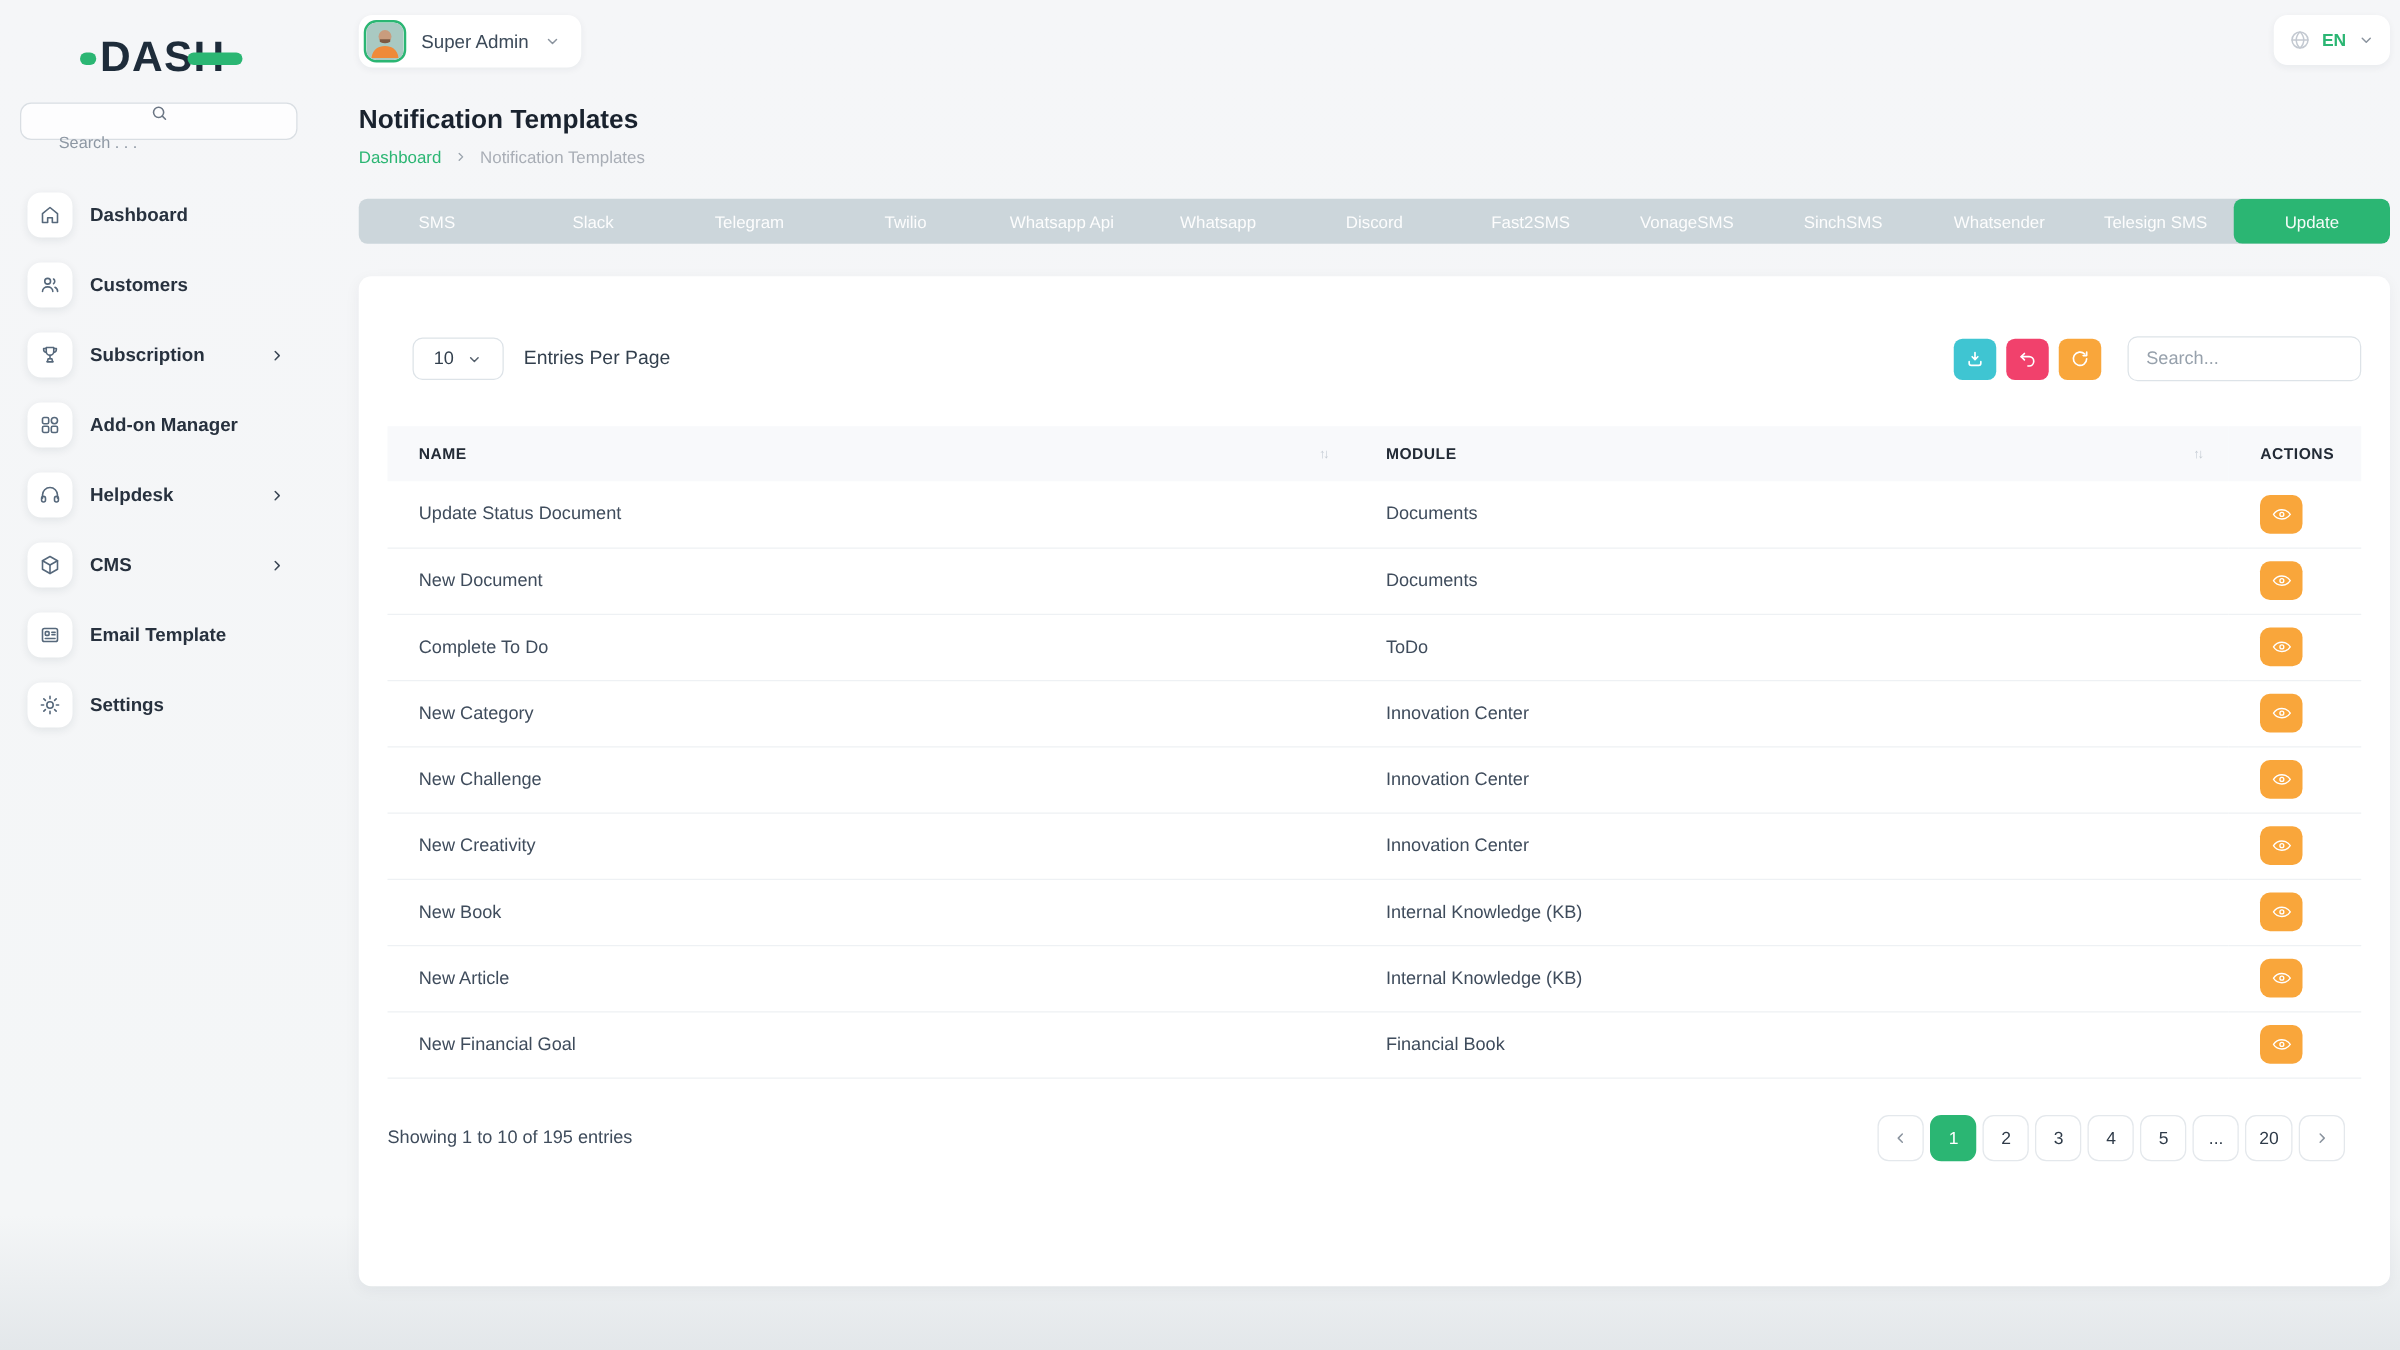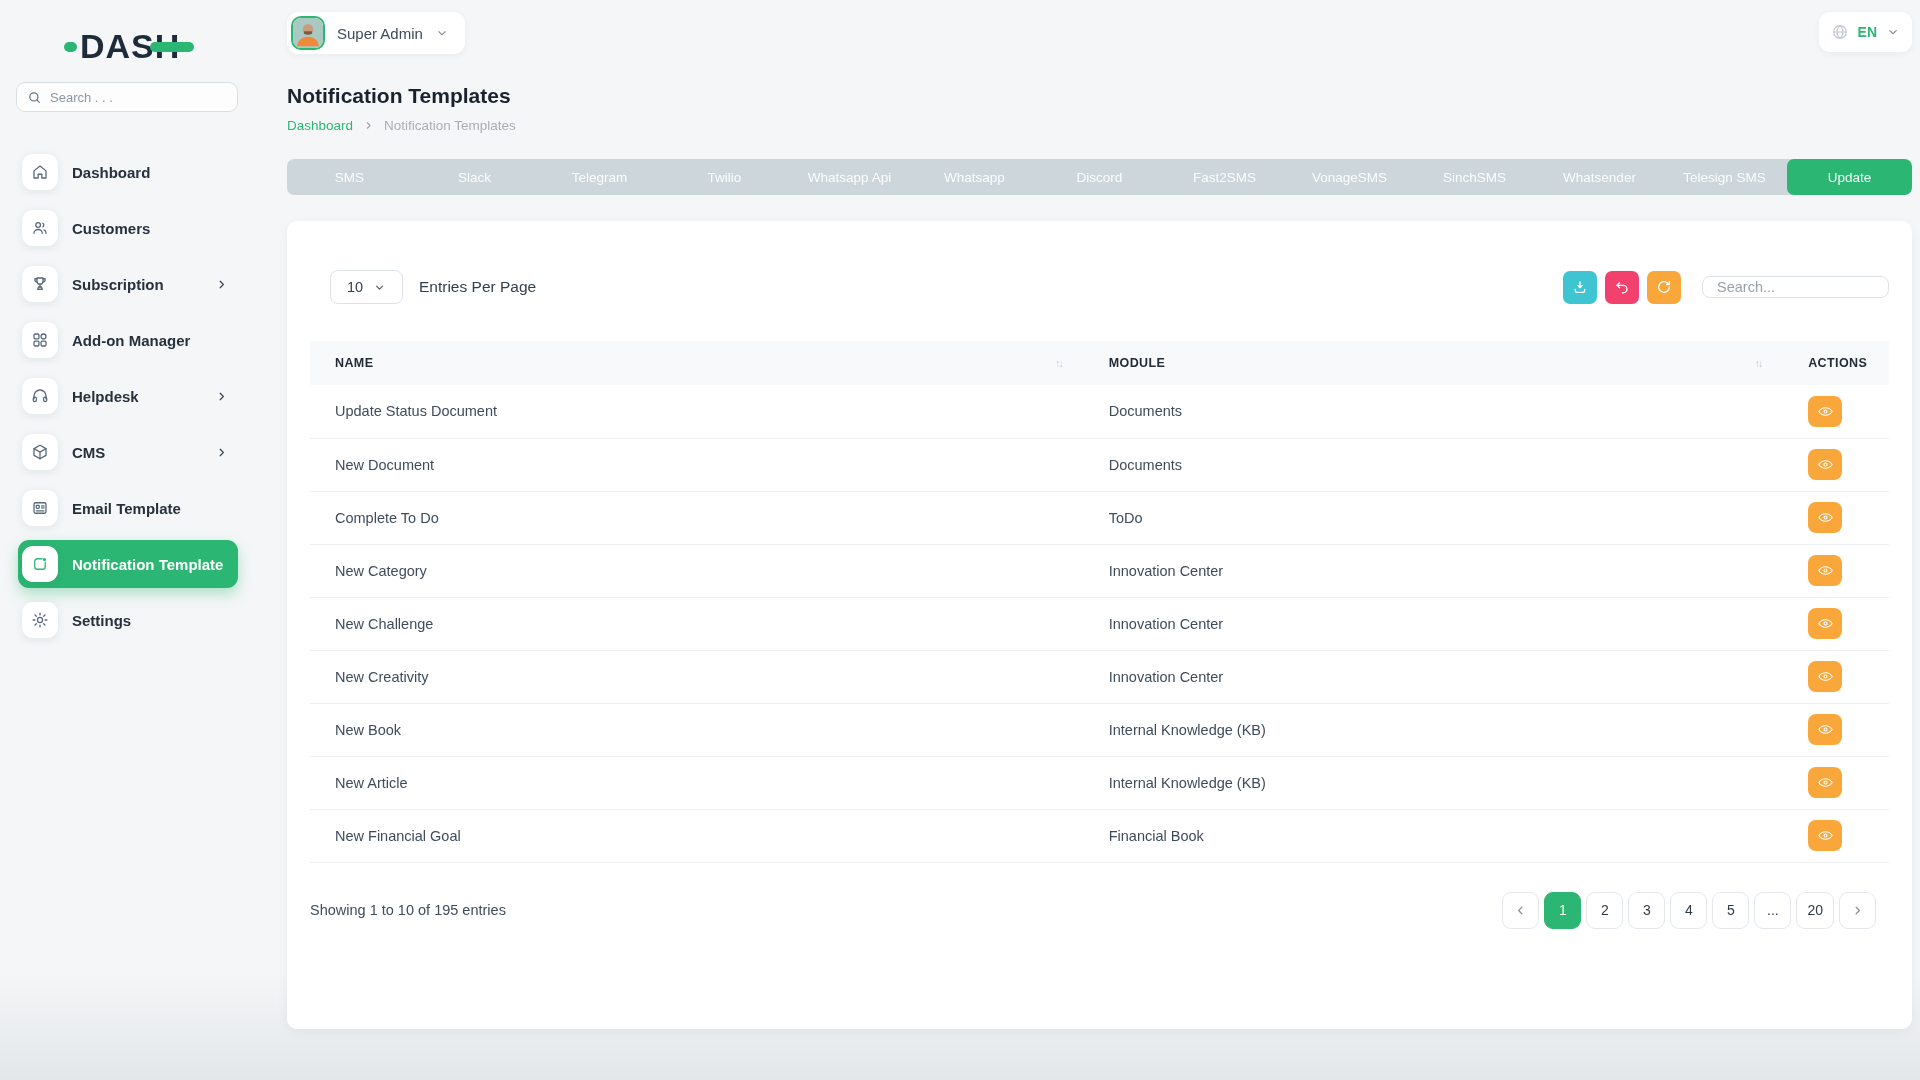--- a/index.html
+++ b/index.html
@@ -11,21 +11,21 @@
   }
   svg { display:block; }
 
   
   .sidebar { position:fixed; left:0; top:0; width:256px; height:1080px; padding:18px 0 0 0; }
   .logo { display:flex; align-items:center; margin:6px 0 0 64px; height:44px; position:relative; }
   .logo-dot { width:13px; height:10px; border-radius:6px; background:#2bb673; margin-right:3px; margin-top:2px; }
   .logo-text { font-size:34px; font-weight:800; letter-spacing:1px; color:#1e2c3a; }
   .logo-dash { width:44px; height:10px; border-radius:6px; background:#2bb673; margin-left:-30px; margin-top:2px; }
   .side-search { position:absolute; left:16px; top:82px; width:222px; height:30px; border:1px solid #d9dee3;
-    border-radius:9px; background:#fdfdfe; display:flex; align-items:center; padding:0 10px; gap:8px; color:#6b7684; }
+    border-radius:9px; background:#fdfdfe; display:flex; align-items:center; padding:0 10px; gap:8px; color:#6b7684;flex-direction:column; }
   .side-search svg { width:15px; height:15px; }
   .side-search input { border:none; outline:none; background:transparent; font-size:13px; color:#3f4c5c; width:160px;
     font-family:inherit; }
   .side-search input::placeholder { color:#8d97a3; }
   .side-menu { position:absolute; left:0; top:148px; width:256px; }
   .side-item { position:relative; width:220px; height:48px; margin:0 0 8px 18px; display:flex; align-items:center;
     border-radius:11px; cursor:pointer; }
   .side-item .tile { width:36px; height:36px; margin-left:4px; border-radius:11px; background:#ffffff;
     box-shadow:0 2px 8px rgba(25,39,57,0.09); display:flex; align-items:center; justify-content:center; color:#56687b; }
   .side-item .tile svg { width:18px; height:18px; }
@@ -67,21 +67,21 @@
   .toolbar { display:flex; align-items:center; height:36px; margin-bottom:36px; }
   .perpage { width:73px; height:34px; border:1px solid #dde3e8; border-radius:8px; display:flex; align-items:center;
     justify-content:center; gap:10px; font-size:14.5px; color:#323f4d; cursor:pointer; background:#fff;margin-left:20px; }
   .perpage svg { width:13px; height:13px; color:#55606c; }
   .perpage-label { margin-left:16px; font-size:15.5px; color:#323f4d; }
   .toolbar .spacer { flex:1; }
   .tbtn { width:34px; height:33px; border:none; border-radius:7px; margin-left:8px; display:flex; align-items:center;
     justify-content:center; color:#fff; cursor:pointer; }
   .tbtn svg { width:16px; height:16px; }
   .tbtn.teal { background:#3fc5d2; } .tbtn.pink { background:#f1416c; } .tbtn.orange { background:#f9a63b; }
-  .tsearch { width:187px; height:22px; margin-left:21px; border:1px solid #dde3e8; border-radius:8px; padding:0 14px;
+  .tsearch { width:187px; height:36px; margin-left:21px; border:1px solid #dde3e8; border-radius:8px; padding:0 14px;
     font-size:14.5px; color:#3f4c5c; outline:none; font-family:inherit; }
   .tsearch::placeholder { color:#97a1ac; }
 
   
   table { width:100%; border-collapse:collapse; table-layout:fixed; }
   col.c-name { width:49%; } col.c-module { width:44.3%; } col.c-actions { width:6.7%; }
   thead th { background:#f8f9fb; height:44px; text-align:left; font-size:12.5px; font-weight:700; color:#232b36;
     letter-spacing:.4px; padding-left:25px; cursor:pointer; }
   thead th .thwrap { display:flex; align-items:center; justify-content:space-between; padding-right:22px; }
   .sort { font-size:10.5px; color:#c4cbd3; letter-spacing:-2px; font-weight:400; }
@@ -199,29 +199,20 @@
       </div>
       <div class="side-item">
         <span class="tile">
           <svg viewBox="0 0 24 24" width="18" height="18" fill="none" stroke="currentColor" stroke-width="1.7" stroke-linecap="round" stroke-linejoin="round">
             <rect x="4" y="5" width="16" height="14" rx="2"></rect>
             <rect x="7" y="8.4" width="4" height="4" rx="1"></rect>
             <path d="M14 9.2h3.4M14 11.8h3.4M7 15.8h10.4"></path>
           </svg>
         </span>
         <span class="lbl">Email Template</span>
-      </div>
-      <div class="side-item active">
-        <span class="tile">
-          <svg viewBox="0 0 24 24" width="18" height="18" fill="none" stroke="currentColor" stroke-width="1.7" stroke-linecap="round" stroke-linejoin="round">
-            <path d="M14.6 5H8.5A3.5 3.5 0 0 0 5 8.5v7A3.5 3.5 0 0 0 8.5 19h7a3.5 3.5 0 0 0 3.5-3.5V9.4"></path>
-            <circle cx="17.9" cy="6.1" r="2.1" fill="currentColor" stroke="none"></circle>
-          </svg>
-        </span>
-        <span class="lbl">Notification Template</span>
       </div>
       <div class="side-item">
         <span class="tile">
           <svg viewBox="0 0 24 24" width="18" height="18" fill="none" stroke="currentColor" stroke-width="1.7" stroke-linecap="round" stroke-linejoin="round">
             <circle cx="12" cy="12" r="3.4"></circle>
             <path d="M12 2.8v2.4M12 18.8v2.4M2.8 12h2.4M18.8 12h2.4M5.4 5.4l1.7 1.7M16.9 16.9l1.7 1.7M18.6 5.4l-1.7 1.7M7.1 16.9l-1.7 1.7"></path>
           </svg>
         </span>
         <span class="lbl">Settings</span>
       </div>

